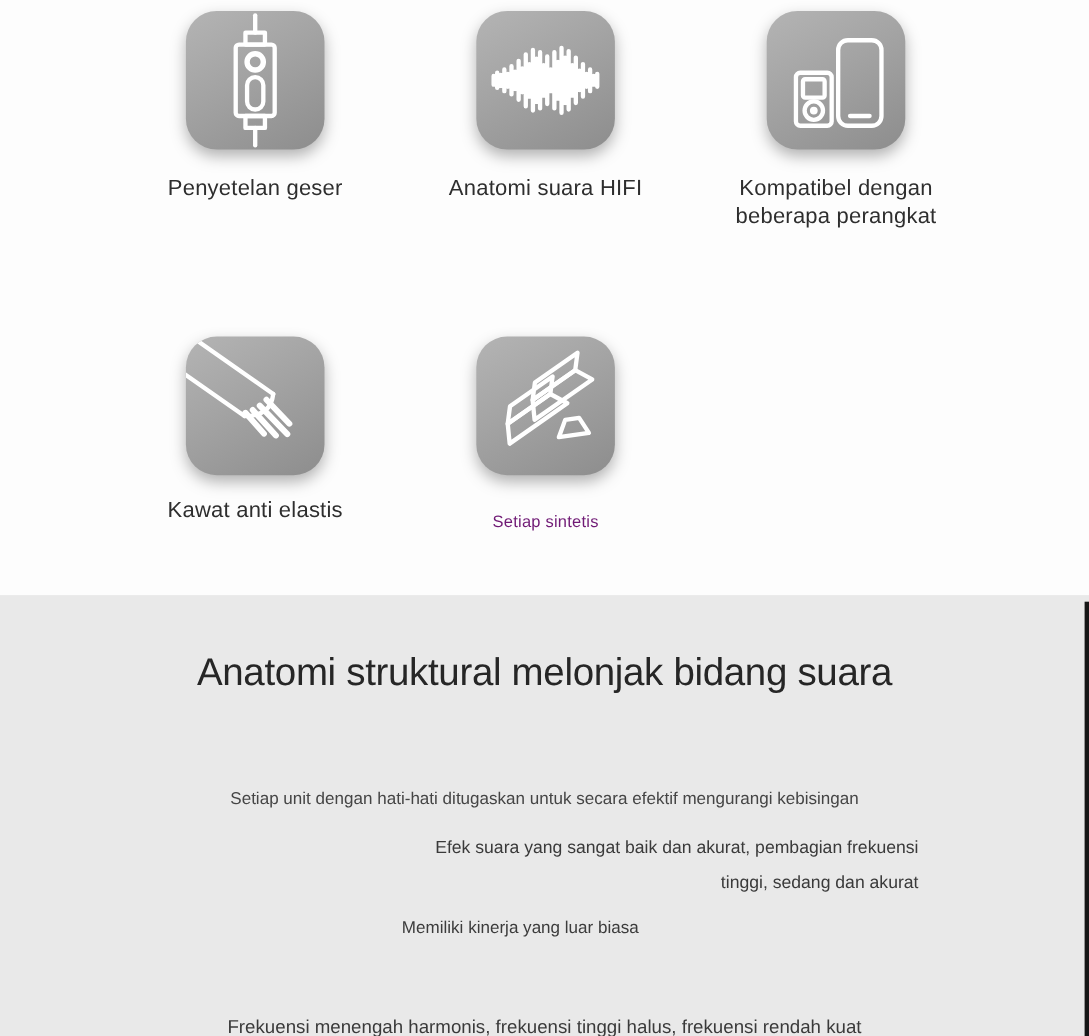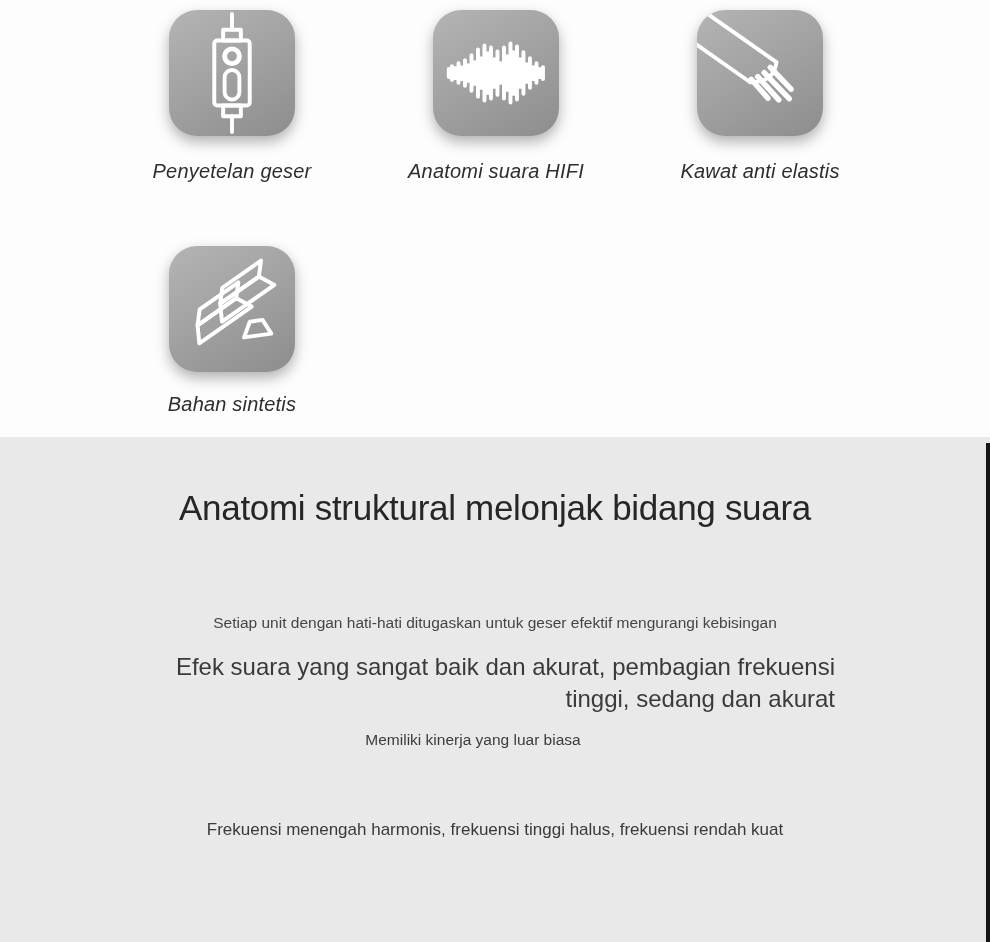--- a/index.html
+++ b/index.html
@@ -3,23 +3,23 @@
 <meta charset="utf-8">
 <style>
   html,body{margin:0;padding:0;}
   body{
     width:990px;height:942px;background:#fdfdfd;
     font-family:"Liberation Sans","DejaVu Sans",sans-serif;
     color:#2d2d2d;overflow:hidden;
   }
   
   .features{
-    box-sizing:border-box;height:437px;background:#fdfdfd;
+    box-sizing:border-box;height:541px;background:#fdfdfd;
     display:grid;grid-template-columns:repeat(3,1fr);
-    padding:10px 98px 0 100px;row-gap:42px;font-style:italic;
+    padding:10px 98px 0 100px;row-gap:42px;
   }
   .feature{display:flex;flex-direction:column;align-items:center;}
   .tile{
     width:126px;height:126px;border-radius:28px;overflow:hidden;
     background:linear-gradient(150deg,#b4b4b4 0%,#a3a3a3 45%,#8d8d8d 100%);
     filter:drop-shadow(0 6px 7px rgba(0,0,0,0.30));
     flex:0 0 auto;
   }
   .tile svg{width:100%;height:100%;display:block;}
   .label{
@@ -33,21 +33,21 @@
   .sound{
     position:relative;box-sizing:border-box;height:589px;background:#e9e9e9;
     text-align:center;padding-top:50px;
   }
   .sound .title{
     margin:0 0 83px;font-size:35px;line-height:42px;font-weight:400;
     letter-spacing:-0.3px;color:#262626;
   }
   .sound .subtitle{margin:0 0 17px;font-size:15.5px;line-height:22px;color:#454545;}
   .sound .highlight{
-    margin:0 155px 14px 100px;font-size:24px;line-height:32px;
+    margin:0 155px 14px 100px;font-size:16px;line-height:32px;
     color:#3a3a3a;text-align:right;
   }
   .sound .note{margin:0 0 68px;font-size:15.5px;line-height:22px;color:#3c3c3c;
     position:relative;left:-22px;}
   .sound .footer-line{margin:0;font-size:17px;line-height:22px;color:#3a3a3a;}
   .edge-strip{position:absolute;top:6px;right:0;width:4px;bottom:0;background:#161616;}
   .stroke{fill:none;stroke:#fff;stroke-width:4;stroke-linecap:round;stroke-linejoin:round;}
 </style>
 </head>
 <body>
@@ -74,20 +74,35 @@
   <div class="feature">
     <div class="tile">
       <svg viewBox="0 0 128 128">
         <path class="stroke" stroke-width="2.4" d="M16 60V68M19.3 57V71M22.6 59V69M25.9 54V74M29.2 58V70M32.5 51V77M35.8 56V72M39.1 46V82M42.4 53V75M45.7 40V88M49 49V79M52.3 36V92M55.6 44V84M58.9 38V90M62.2 50V78M65.5 42V86M68.8 54V74M72.1 38V90M75.4 47V81M78.7 34V94M82 43V85M85.3 37V91M88.6 50V78M91.9 43V85M95.2 55V73M98.5 49V79M101.8 58V70M105.1 54V74M108.4 60V68M111.7 58V70"></path>
       </svg>
     </div>
     <div class="label">Anatomi suara HIFI</div>
   </div>
 
 
+  <div class="feature">
+    <div class="tile">
+      <svg viewBox="0 0 128 128">
+        <g class="stroke">
+          <rect x="27" y="57" width="33" height="49" rx="4"></rect>
+          <rect x="33.5" y="63" width="20" height="17" rx="2"></rect>
+          <circle cx="43.5" cy="92" r="8.5"></circle>
+          <circle cx="43.5" cy="92" r="1.6" fill="#fff"></circle>
+          <rect x="66" y="27" width="40" height="79" rx="9"></rect>
+          <line x1="77" y1="97" x2="95" y2="97"></line>
+        </g>
+      </svg>
+    </div>
+    <div class="label">Kompatibel dengan beberapa perangkat</div>
+  </div>
 
   <div class="feature">
     <div class="tile">
       <svg viewBox="0 0 128 128">
         <g class="stroke" transform="translate(60,58) rotate(35)">
           <path d="M-90 -16 L14 -16"></path>
           <path d="M-90 16 L4 16"></path>
           <path d="M14 -16 Q24 2 4 16"></path>
           <g stroke-width="5.5">
             <path d="M12 -8 L42 -2"></path>
@@ -112,28 +127,28 @@
           <g transform="translate(49,69) rotate(-35)">
             <polygon points="-32,14 -23,-2 25,-2 33,14"></polygon>
             <polygon points="-23,-2 -12,-14 36,-14 25,-2"></polygon>
           </g>
           <g transform="translate(89,83) rotate(-8)">
             <polygon points="-14,8 -6,-7 7,-7 14,8"></polygon>
           </g>
         </g>
       </svg>
     </div>
-    <div class="label">Bahan sintetis</div>
+    <div class="label">Setiap sintetis</div>
   </div>
 
 </div>
 
 <div class="sound">
   <h1 class="title">Anatomi struktural melonjak bidang suara</h1>
-  <p class="subtitle">Setiap unit dengan hati-hati ditugaskan untuk geser efektif mengurangi kebisingan</p>
+  <p class="subtitle">Setiap unit dengan hati-hati ditugaskan untuk secara efektif mengurangi kebisingan</p>
   <div class="highlight">
     <div>Efek suara yang sangat baik dan akurat, pembagian frekuensi</div>
     <div>tinggi, sedang dan akurat</div>
   </div>
   <p class="note">Memiliki kinerja yang luar biasa</p>
   <p class="footer-line">Frekuensi menengah harmonis, frekuensi tinggi halus, frekuensi rendah kuat</p>
   <div class="edge-strip"></div>
 </div>
 
 </body></html>

